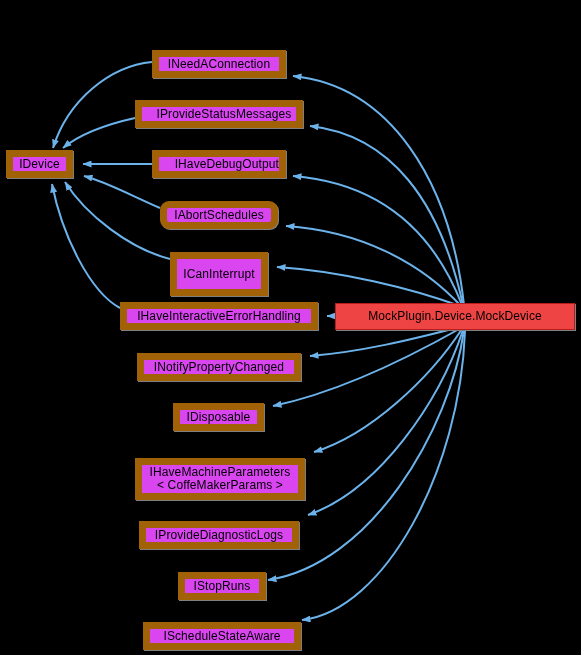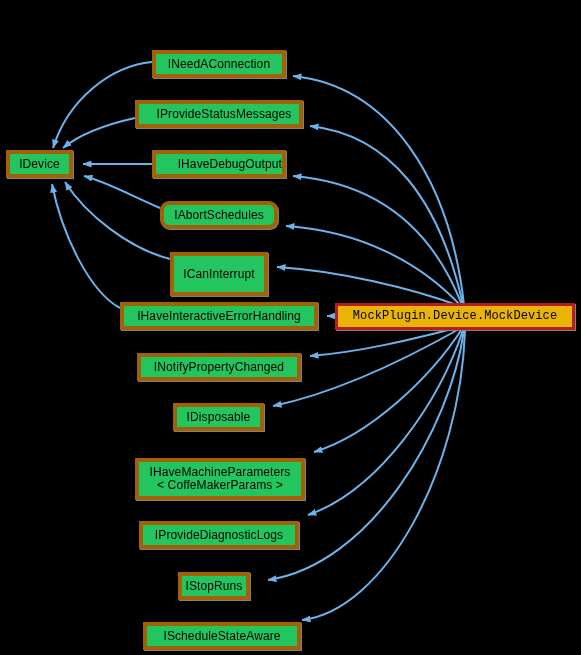--- a/index.html
+++ b/index.html
@@ -18,38 +18,37 @@
   #edge-layer {
     position: absolute;
     left: 0;
     top: 0;
     width: 581px;
     height: 655px;
   }
   .node {
     position: absolute;
     box-sizing: border-box;
-    border: 4px solid #a16207;
-    background: #22c55e;
+    border: 7px solid #a16207;
+    background: #d946ef;
     color: #000000;
     font-size: 12px;
     line-height: 13px;
     display: flex;
     align-items: center;
     justify-content: center;
     text-align: center;
     letter-spacing: 0.1px;
     z-index: 5;
     box-shadow: 1px 1px 0 0 #808080;
     white-space: pre-line;
   }
   .node.root-node {
-    background: #eab308;
-    border: 3px solid #b91c1c;
-    font-family: Liberation Mono, monospace;
+    background: #ef4444;
+    border: 1px solid #b91c1c;
   }
   .node-label {
     display: block;
     white-space: pre-line;
   }
 </style>
 </head>
 <body>
 
 <div id="diagram-root">
@@ -120,21 +119,21 @@
 
   <div class="node" style="left:135px; top:458px; width:170px; height:42px;">
     <span class="node-label">IHaveMachineParameters
 &lt; CoffeMakerParams &gt;</span>
   </div>
 
   <div class="node" style="left:139px; top:521px; width:160px; height:28px;">
     <span class="node-label">IProvideDiagnosticLogs</span>
   </div>
 
-  <div class="node" style="left:178px; top:572px; width:72px; height:28px;">
+  <div class="node" style="left:178px; top:572px; width:88px; height:28px;">
     <span class="node-label">IStopRuns</span>
   </div>
 
   <div class="node" style="left:143px; top:622px; width:158px; height:28px;">
     <span class="node-label">IScheduleStateAware</span>
   </div>
 
   <div class="node root-node" style="left:335px; top:303px; width:240px; height:27px;">
     <span class="node-label">MockPlugin.Device.MockDevice</span>
   </div>

